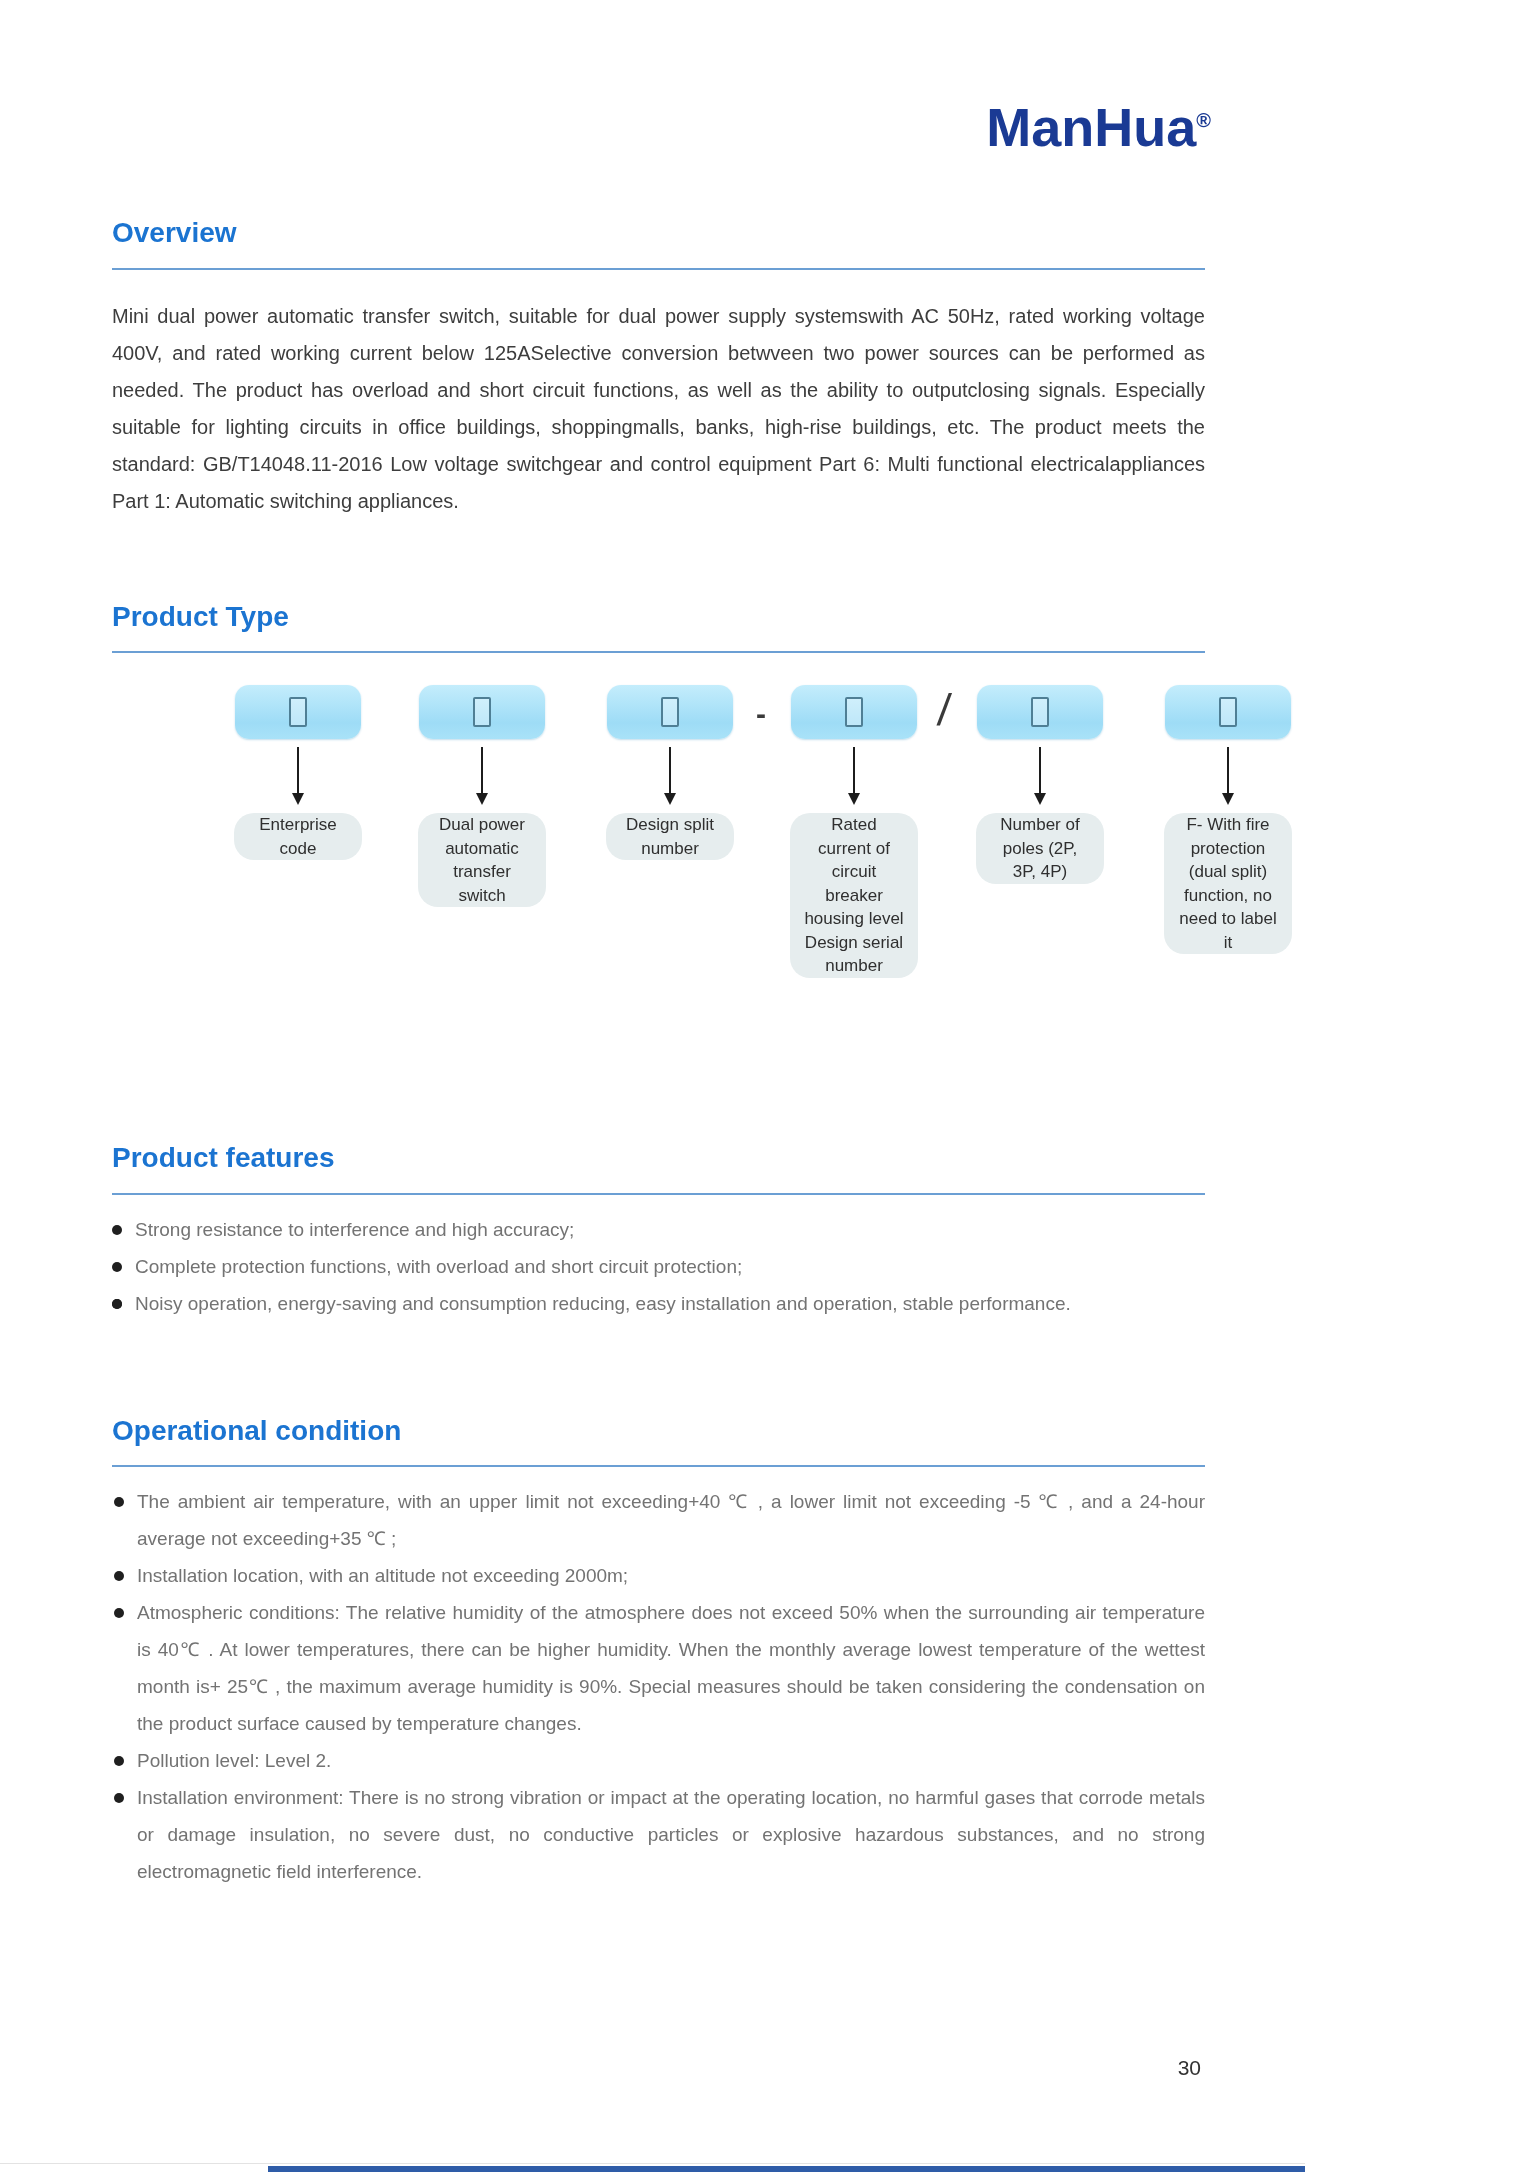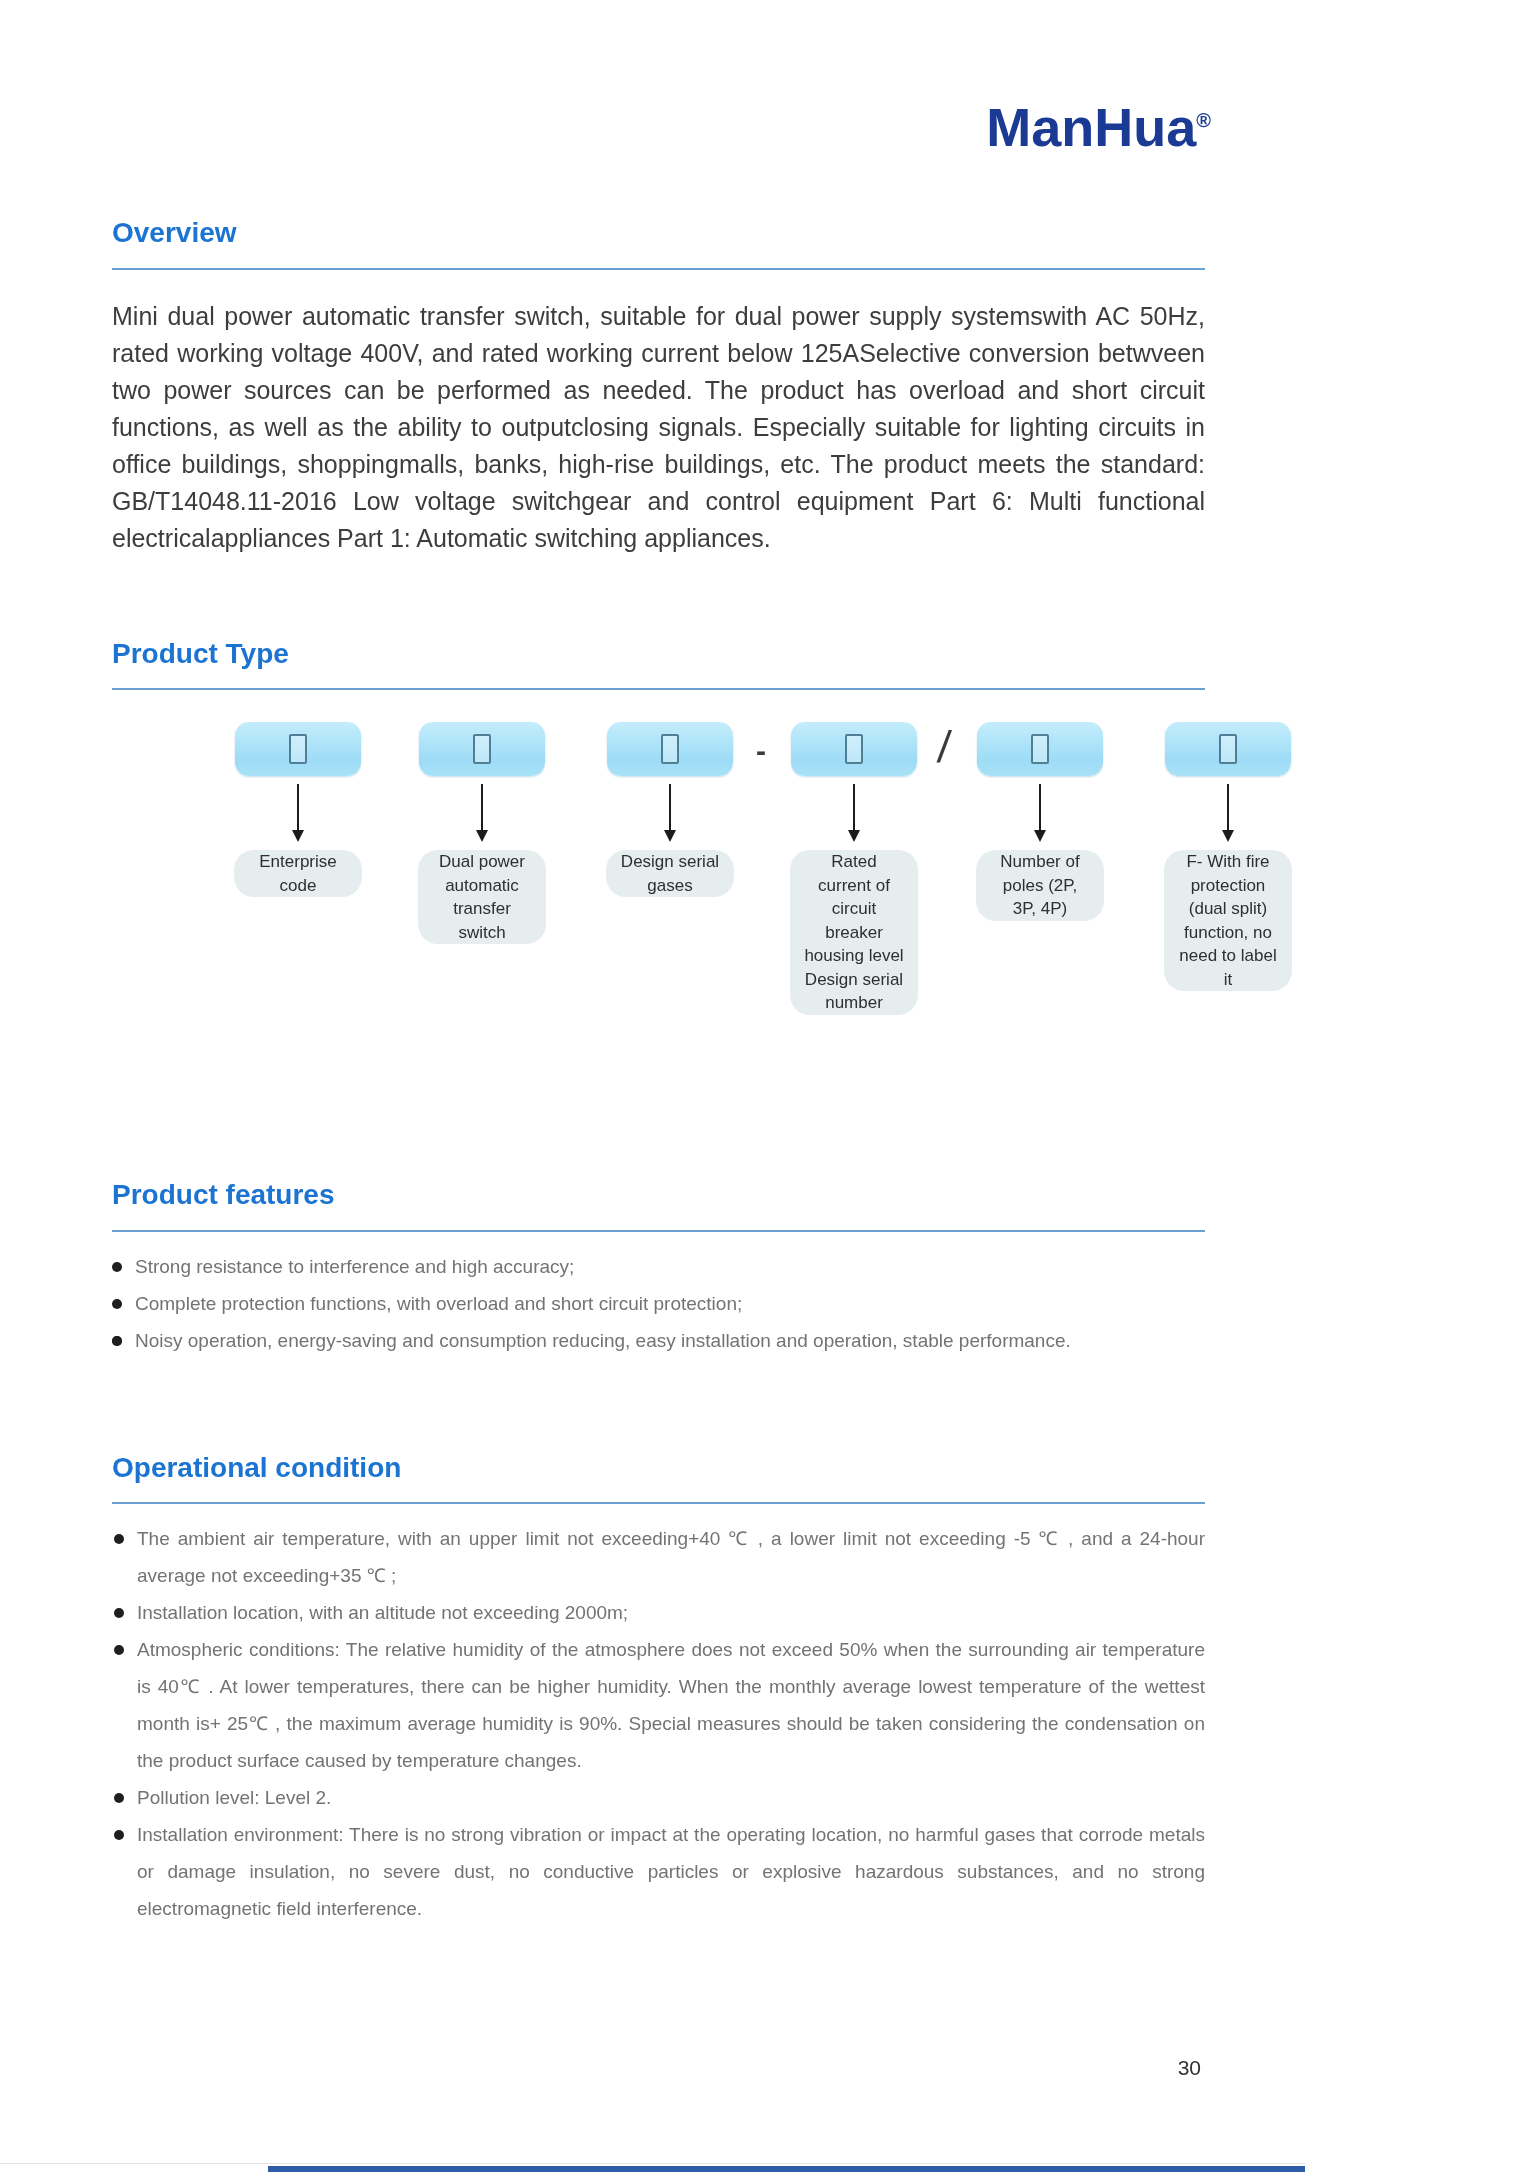--- a/index.html
+++ b/index.html
@@ -45,21 +45,21 @@
     height: 2px;
     background: #6b9fd4;
     margin-top: 18px;
   }
 
   
   .overview { margin-top: 216px; }
   .overview-body {
     margin-top: 28px;
     color: #3d3d3d;
-    font-size: 25px;
+    font-size: 20px;
     line-height: 37px;
     text-align: justify;
   }
 
   
   .product-type { margin-top: 80px; }
   .type-diagram {
     position: relative;
     margin-top: 32px;
     height: 392px;
@@ -226,21 +226,21 @@
         </div>
 
         <div class="type-col c2">
           <div class="type-box">
               <div class="placeholder-rect"></div>
             </div>
           <div class="arrow">
               <div class="arrow-line"></div>
               <div class="arrow-head"></div>
             </div>
-          <div class="type-label">Design serial gases</div>
+          <div class="type-label">Design split number</div>
         </div>
 
         <div class="type-sep sep-dash">-</div>
 
         <div class="type-col c3">
           <div class="type-box">
               <div class="placeholder-rect"></div>
             </div>
           <div class="arrow">
               <div class="arrow-line"></div>

